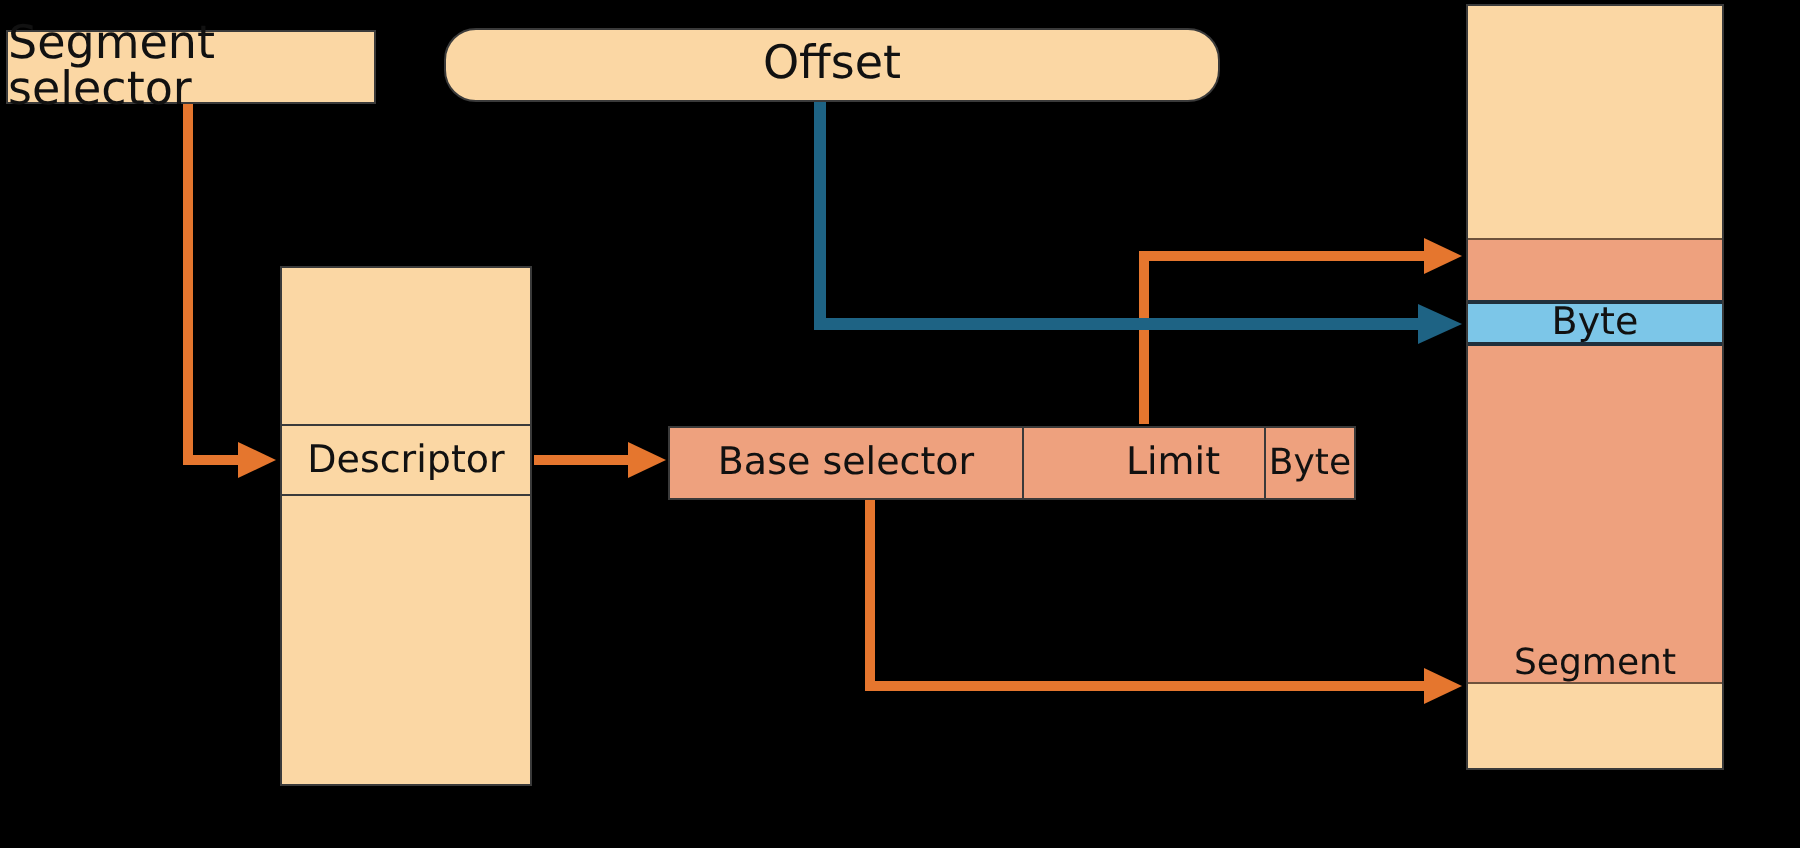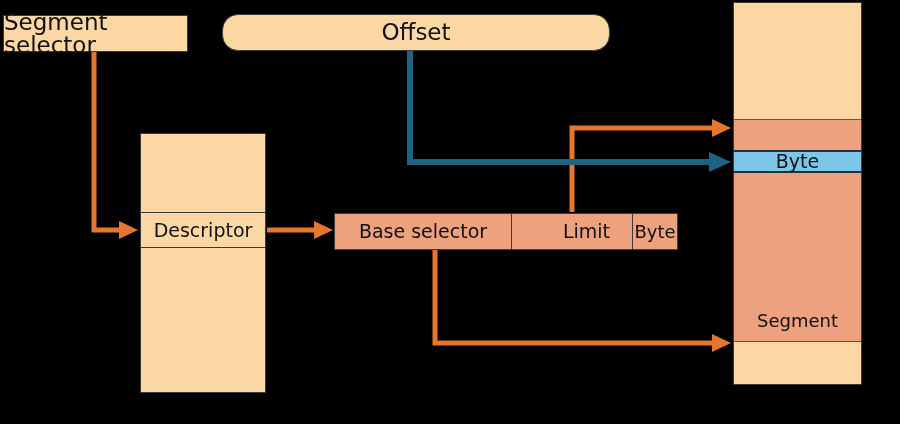--- a/index.html
+++ b/index.html
@@ -75,21 +75,21 @@
     background:var(--byte-fill,#7cc6e8);
     border-top:2px solid var(--byte-border,#20303c);
     border-bottom:2px solid var(--byte-border,#20303c);
     display:flex;align-items:center;justify-content:center;
     font-size:19px;line-height:1;
   }
   .memory .sec.s2{
     flex:1;
     display:flex;align-items:flex-end;justify-content:center;
     font-size:18px;line-height:1;
-    padding-bottom:11px;
+    padding-bottom:0;
     border-bottom:1px solid var(--mem-divider,#6e523c);
   }
   .memory .sec.p2{height:42px;}
 
   svg.arrows{position:absolute;left:0;top:0;pointer-events:none;}
   .orange-line{fill:none;stroke:var(--arrow-orange,#e5762e);stroke-width:5;}
   .orange-head{fill:var(--arrow-orange,#e5762e);stroke:none;}
   .blue-line{fill:none;stroke:var(--arrow-blue,#1e6384);stroke-width:6;}
   .blue-head{fill:var(--arrow-blue,#1e6384);stroke:none;}
 </style>

